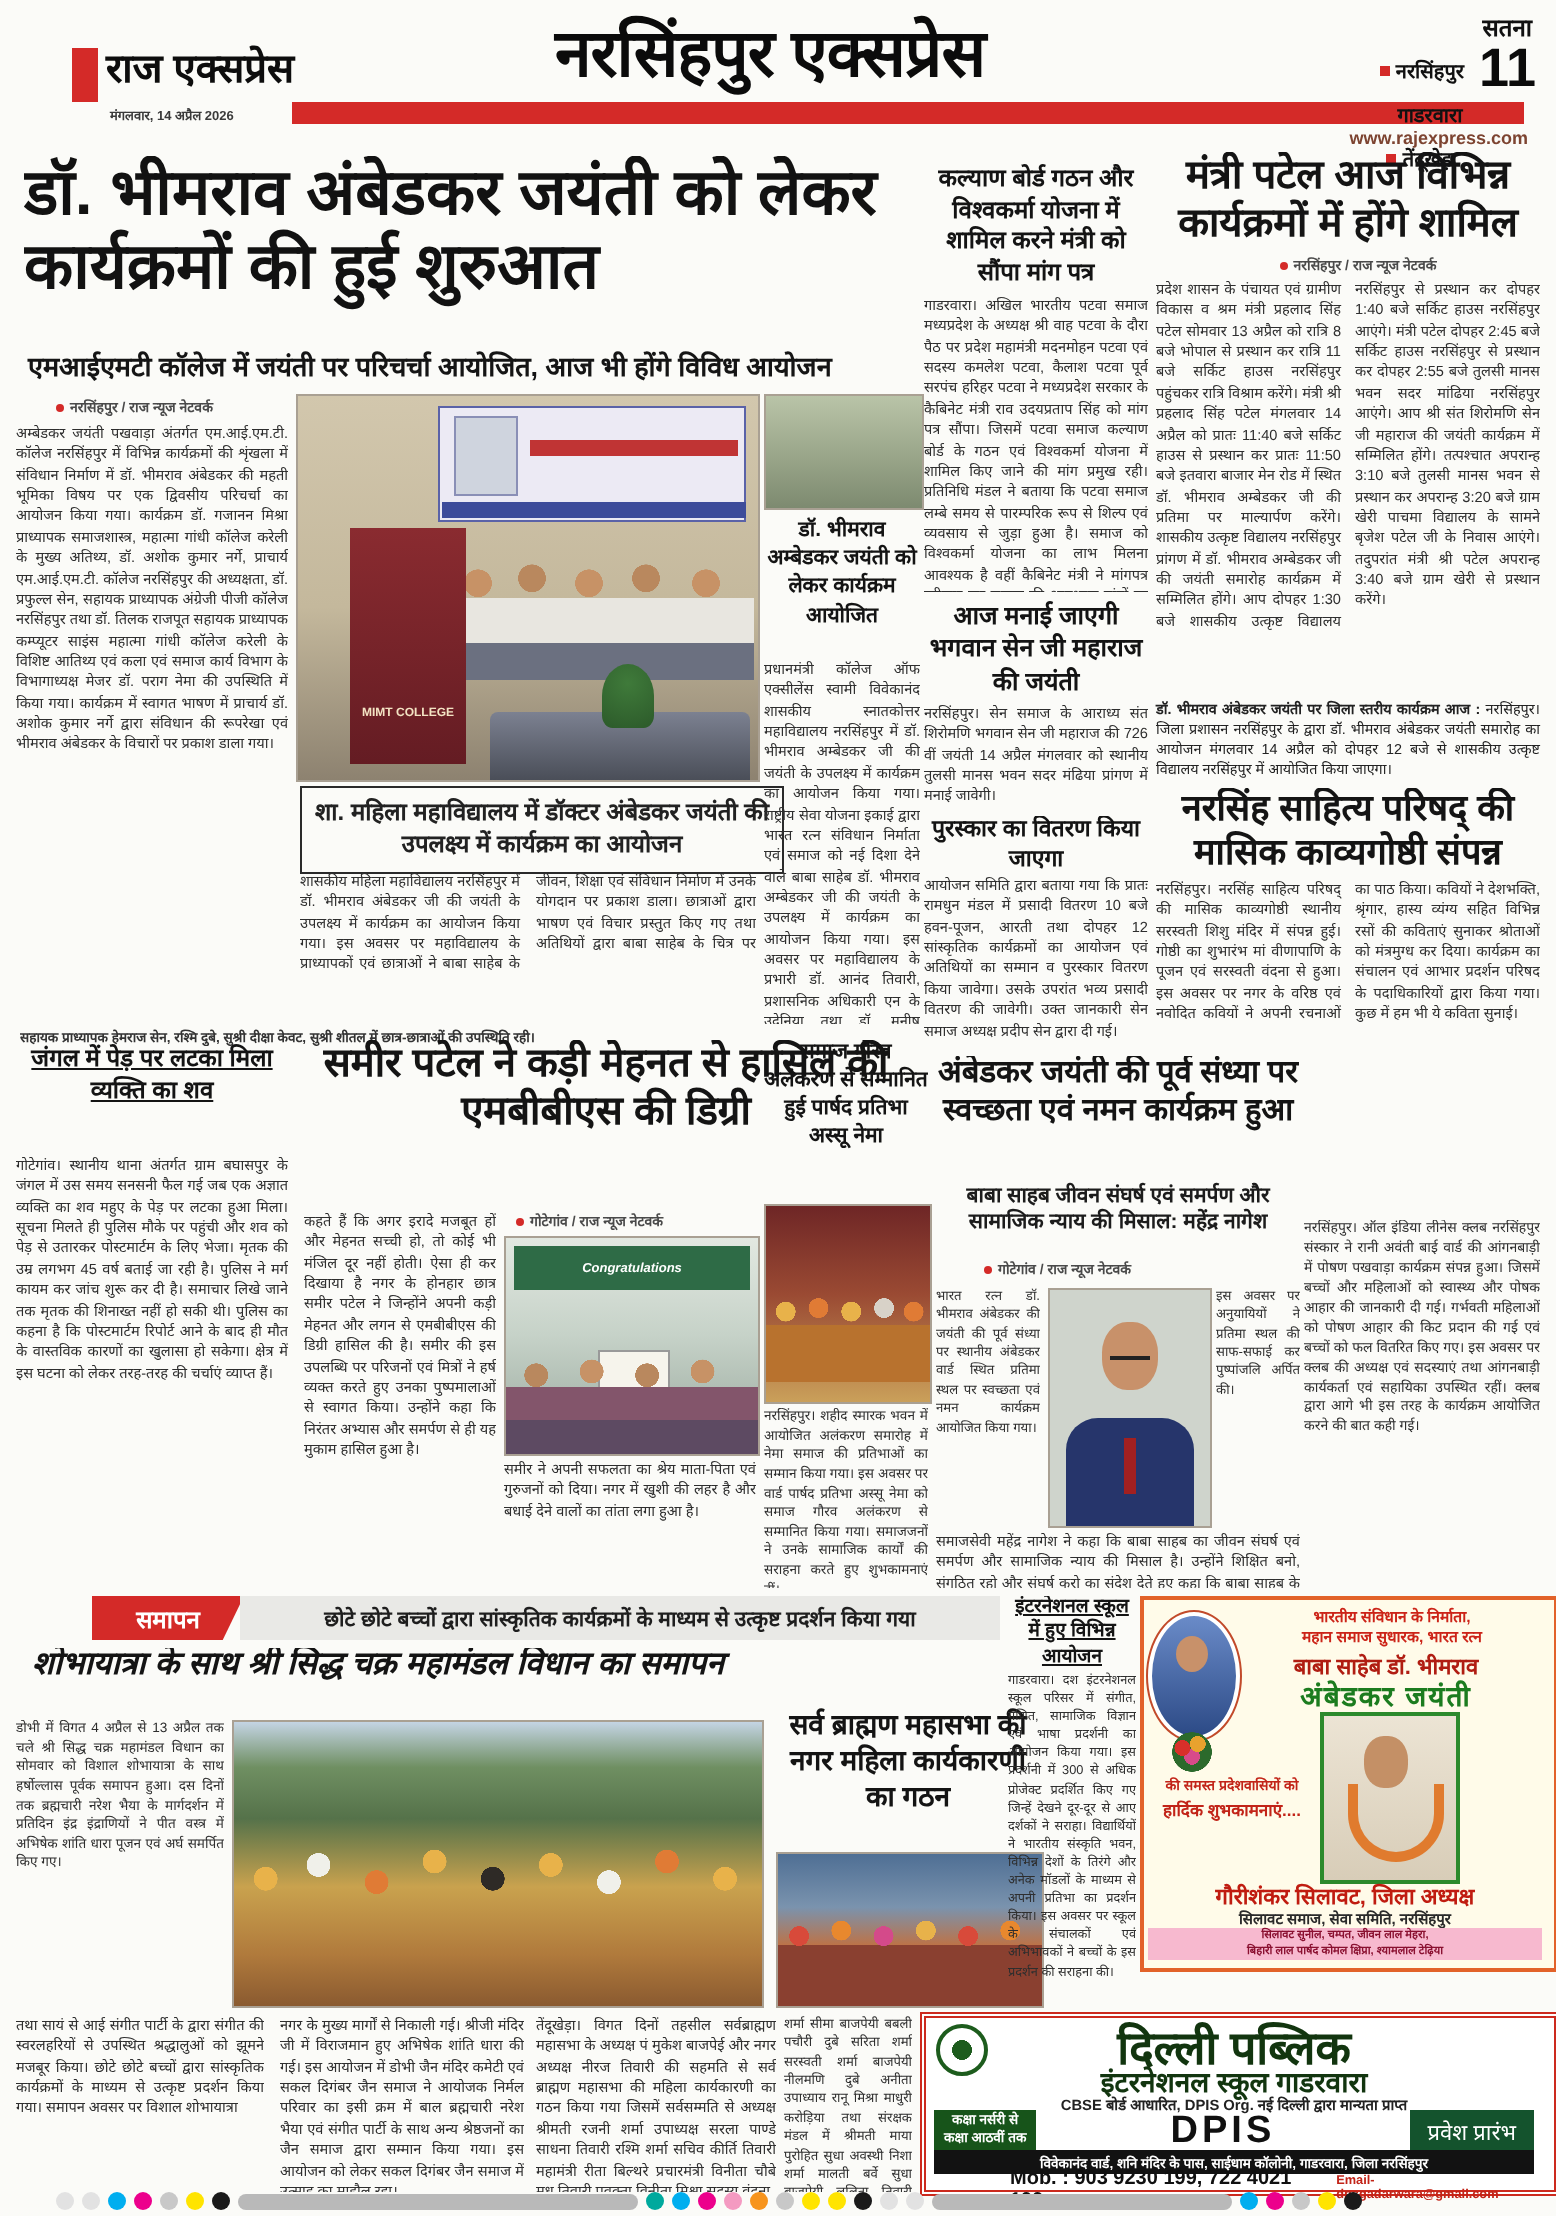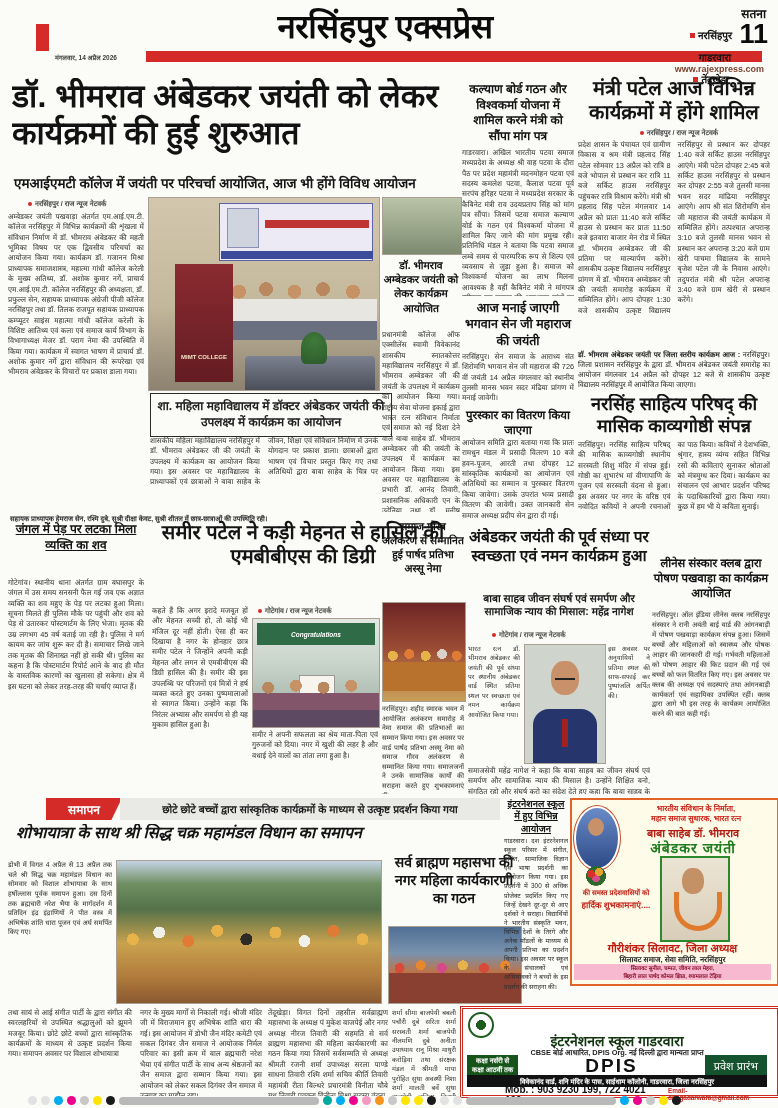--- a/index.html
+++ b/index.html
@@ -185,20 +185,21 @@
   .rbar{height:8px;border-radius:4px;background:#b9b9b9;flex:0 0 auto;}
   .c{background:#00aeef}.m{background:#ec008c}.g{background:#c8c8c8}.y{background:#ffe400}.k{background:#1a1a1a}
   .t{background:#00a99d}.o{background:#f7941d}.p{background:#f49ac1}.gl{background:#e2e2e2}
 </style>
 </head>
 <body>
 
 <div class="page">
 
   <div class="mh-redbox"></div>
+  <div class="mh-brand">राज एक्सप्रेस</div>
   <div class="mh-date">मंगलवार, 14 अप्रैल 2026</div>
   <div class="mh-bar"></div>
   <div class="mh-title">नरसिंहपुर एक्सप्रेस</div>
   <div class="mh-city">सतना</div>
   <div class="mh-locs">
     <span class="loc">
         <i class="sq"></i>
         <span>नरसिंहपुर</span>
       </span>
     <span class="loc">
@@ -295,21 +296,20 @@
   <div class="photo sandhya-photo">
     <div class="amb-suit"></div>
     <div class="amb-face"></div>
     <div class="amb-glass"></div>
     <div class="amb-tie"></div>
   </div>
   <div class="body sandhya-bl">भारत रत्न डॉ. भीमराव अंबेडकर की जयंती की पूर्व संध्या पर स्थानीय अंबेडकर वार्ड स्थित प्रतिमा स्थल पर स्वच्छता एवं नमन कार्यक्रम आयोजित किया गया।</div>
   <div class="body sandhya-br">इस अवसर पर अनुयायियों ने प्रतिमा स्थल की साफ-सफाई कर पुष्पांजलि अर्पित की।</div>
   <div class="body sandhya-bb">समाजसेवी महेंद्र नागेश ने कहा कि बाबा साहब का जीवन संघर्ष एवं समर्पण और सामाजिक न्याय की मिसाल है। उन्होंने शिक्षित बनो, संगठित रहो और संघर्ष करो का संदेश देते हुए कहा कि बाबा साहब के विचारों पर चलकर ही समतामूलक समाज का निर्माण संभव है।</div>
 
-  <div class="liones-h hd">लीनेस संस्कार क्लब द्वारा पोषण पखवाड़ा का कार्यक्रम आयोजित</div>
   <div class="body liones-body">नरसिंहपुर। ऑल इंडिया लीनेस क्लब नरसिंहपुर संस्कार ने रानी अवंती बाई वार्ड की आंगनबाड़ी में पोषण पखवाड़ा कार्यक्रम संपन्न हुआ। जिसमें बच्चों और महिलाओं को स्वास्थ्य और पोषक आहार की जानकारी दी गई। गर्भवती महिलाओं को पोषण आहार की किट प्रदान की गई एवं बच्चों को फल वितरित किए गए। इस अवसर पर क्लब की अध्यक्ष एवं सदस्याएं तथा आंगनबाड़ी कार्यकर्ता एवं सहायिका उपस्थित रहीं। क्लब द्वारा आगे भी इस तरह के कार्यक्रम आयोजित करने की बात कही गई।</div>
 
   <div class="samapan-tag">समापन</div>
   <div class="samapan-strip">छोटे छोटे बच्चों द्वारा सांस्कृतिक कार्यक्रमों के माध्यम से उत्कृष्ट प्रदर्शन किया गया</div>
   <div class="shobha-h hd">शोभायात्रा के साथ श्री सिद्ध चक्र महामंडल विधान का समापन</div>
   <div class="photo shobha-photo">
       <div class="sh-crowd"></div>
     </div>
   <div class="body shobha-b1">डोभी में विगत 4 अप्रैल से 13 अप्रैल तक चले श्री सिद्ध चक्र महामंडल विधान का सोमवार को विशाल शोभायात्रा के साथ हर्षोल्लास पूर्वक समापन हुआ। दस दिनों तक ब्रह्मचारी नरेश भैया के मार्गदर्शन में प्रतिदिन इंद्र इंद्राणियों ने पीत वस्त्र में अभिषेक शांति धारा पूजन एवं अर्घ समर्पित किए गए।</div>
   <div class="body shobha-b3">नगर के मुख्य मार्गों से निकाली गई। श्रीजी मंदिर जी में विराजमान हुए अभिषेक शांति धारा की गई। इस आयोजन में डोभी जैन मंदिर कमेटी एवं सकल दिगंबर जैन समाज ने आयोजक निर्मल परिवार का इसी क्रम में बाल ब्रह्मचारी नरेश भैया एवं संगीत पार्टी के साथ अन्य श्रेष्ठजनों का जैन समाज द्वारा सम्मान किया गया। इस आयोजन को लेकर सकल दिगंबर जैन समाज में उत्साह का माहौल रहा।</div>
@@ -343,20 +343,21 @@
     <div class="ja-name">गौरीशंकर सिलावट, जिला अध्यक्ष</div>
     <div class="ja-org">सिलावट समाज, सेवा समिति, नरसिंहपुर</div>
     <div class="ja-strip">
       <span>सिलावट सुनील, चम्पत, जीवन लाल मेहरा,</span><br>
       <span>बिहारी लाल पार्षद कोमल क्षिप्रा, श्यामलाल टेढ़िया</span>
     </div>
   </div>
 
   <div class="dpis-ad">
     <div class="dp-logo"></div>
+    <div class="dp-n1">दिल्ली पब्लिक</div>
     <div class="dp-n2">इंटरनेशनल स्कूल गाडरवारा</div>
     <div class="dp-aff">CBSE बोर्ड आधारित, DPIS Org. नई दिल्ली द्वारा मान्यता प्राप्त</div>
     <div class="dp-row">
       <span class="dp-class">
         <span>कक्षा नर्सरी से</span><br>
         <span>कक्षा आठवीं तक</span>
       </span>
       <span class="dp-logo-txt">DPIS</span>
       <span class="dp-adm">प्रवेश प्रारंभ</span>
     </div>

